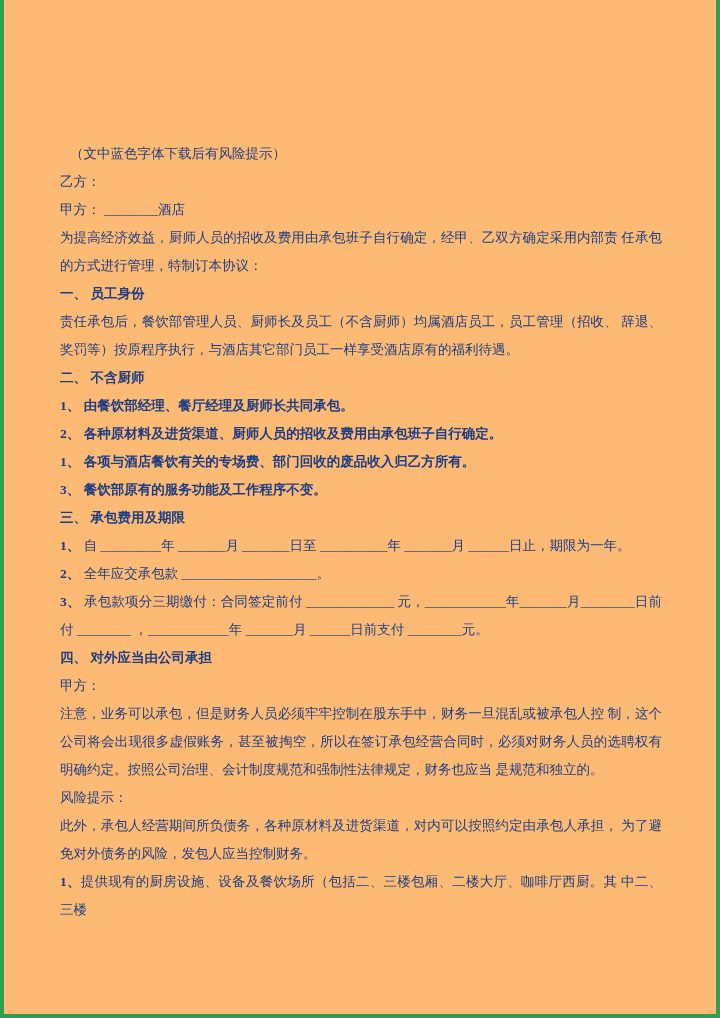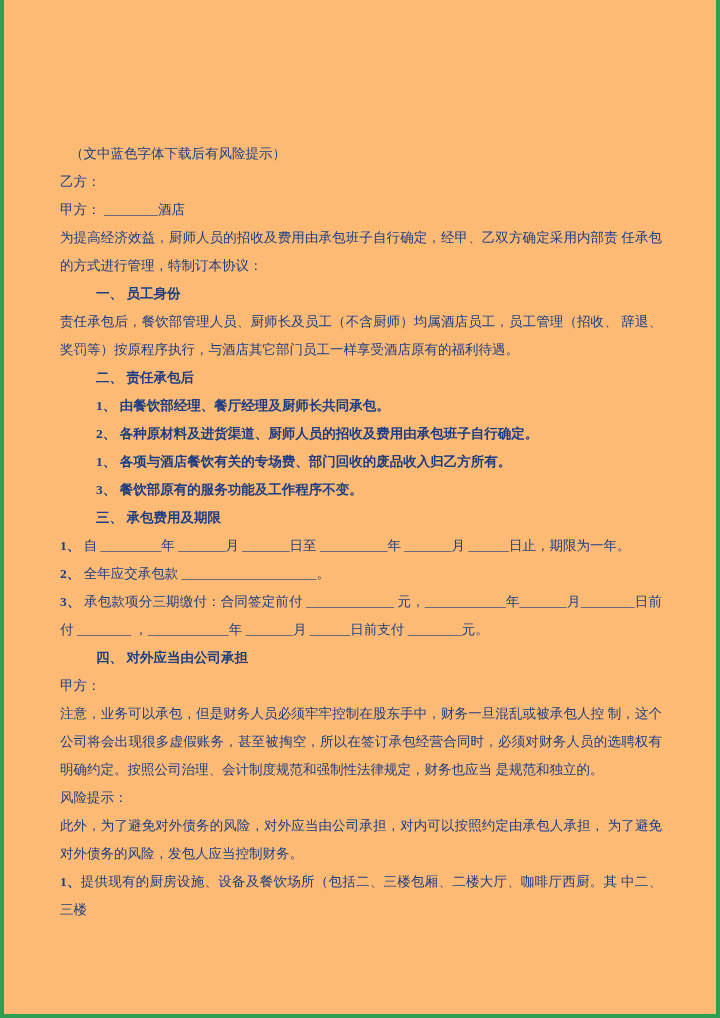--- a/index.html
+++ b/index.html
@@ -23,55 +23,55 @@
   .content {
     position: absolute;
     left: 60px;
     top: 140px;
     width: 602px;
     color: var(--text-color, #1c3d84);
     font-size: 13.5px;
     line-height: 28px;
   }
   .para { text-align: justify; }
-  .bold { font-weight: bold; margin-left: 36px; }
+  .bold { font-weight: bold; }
   .indent { text-indent: 10px; }
   .lead { font-weight: bold; }
 </style>
 </head>
 <body>
 
 <div class="page">
 
   <div class="content">
 
     <p class="para indent">（文中蓝色字体下载后有风险提示）</p>
     <p class="para">乙方：</p>
     <p class="para">甲方： ________酒店</p>
     <p class="para">为提高经济效益，厨师人员的招收及费用由承包班子自行确定，经甲、乙双方确定采用内部责 任承包的方式进行管理，特制订本协议：</p>
 
     <p class="para bold">一、 员工身份</p>
     <p class="para">责任承包后，餐饮部管理人员、厨师长及员工（不含厨师）均属酒店员工，员工管理（招收、 辞退、奖罚等）按原程序执行，与酒店其它部门员工一样享受酒店原有的福利待遇。</p>
 
-    <p class="para bold">二、 责任承包后</p>
+    <p class="para bold">二、 不含厨师</p>
     <p class="para bold">1、 由餐饮部经理、餐厅经理及厨师长共同承包。</p>
     <p class="para bold">2、 各种原材料及进货渠道、厨师人员的招收及费用由承包班子自行确定。</p>
     <p class="para bold">1、 各项与酒店餐饮有关的专场费、部门回收的废品收入归乙方所有。</p>
     <p class="para bold">3、 餐饮部原有的服务功能及工作程序不变。</p>
 
     <p class="para bold">三、 承包费用及期限</p>
     <p class="para"><span class="lead">1、</span><span> 自 _________年 _______月 _______日至 __________年 _______月 ______日止，期限为一年。</span></p>
     <p class="para"><span class="lead">2、</span><span> 全年应交承包款 ____________________。</span></p>
     <p class="para"><span class="lead">3、</span><span> 承包款项分三期缴付：合同签定前付 _____________ 元，____________年_______月________日前付 ________ ，____________年 _______月 ______日前支付 ________元。</span></p>
 
     <p class="para bold">四、 对外应当由公司承担</p>
     <p class="para">甲方：</p>
     <p class="para">注意，业务可以承包，但是财务人员必须牢牢控制在股东手中，财务一旦混乱或被承包人控 制，这个公司将会出现很多虚假账务，甚至被掏空，所以在签订承包经营合同时，必须对财务人员的选聘权有明确约定。按照公司治理、会计制度规范和强制性法律规定，财务也应当 是规范和独立的。</p>
     <p class="para">风险提示：</p>
-    <p class="para">此外，为了避免对外债务的风险，对外应当由公司承担，对内可以按照约定由承包人承担， 为了避免对外债务的风险，发包人应当控制财务。</p>
+    <p class="para">此外，承包人经营期间所负债务，各种原材料及进货渠道，对内可以按照约定由承包人承担， 为了避免对外债务的风险，发包人应当控制财务。</p>
 
     <p class="para"><span class="lead">1、</span><span>提供现有的厨房设施、设备及餐饮场所（包括二、三楼包厢、二楼大厅、咖啡厅西厨。其 中二、三楼</span></p>
 
   </div>
 
   <div class="edge left"></div>
   <div class="edge right"></div>
   <div class="edge bottom"></div>
 
 </div>

